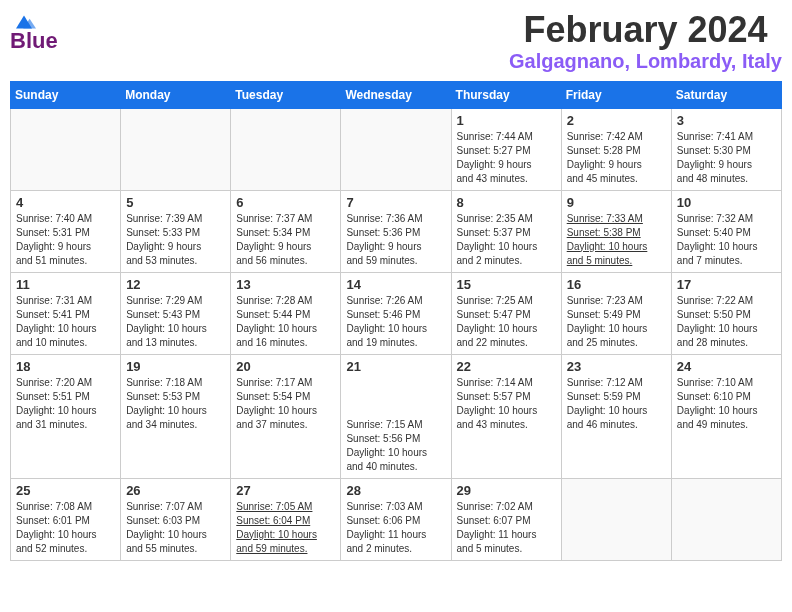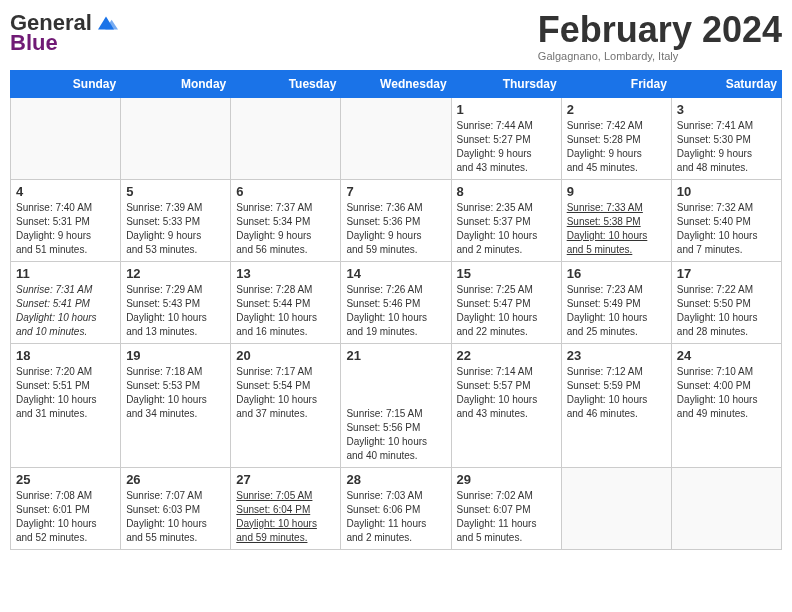--- a/index.html
+++ b/index.html
@@ -29,45 +29,46 @@
       color: #333;
     }
     .logo-general { color: #333; }
     .logo-blue { color: #1a73e8; }
     .logo-icon {
       width: 24px;
       height: 24px;
       margin-left: 2px;
     }
     .title-block {
-      text-align: left;
+      text-align: center;
       margin-left: 25px;
     }
     .month-title {
       font-size: 36px;
       font-weight: bold;
       color: #333;
       line-height: 1.1;
     }
     .location {
-      font-size: 11px;
-      color: #737373;
+      font-size: 20px;
+      color: #8b5cf6;
+      font-weight: bold;
     }
     .calendar {
       width: 100%;
       border-collapse: collapse;
       border: 1px solid #ccc;
     }
     .calendar th {
       background: #1a73e8;
       color: #fff;
       font-size: 12px;
       font-weight: bold;
       padding: 6px 4px;
-      text-align: right;
+      text-align: left;
       border: 1px solid #1a73e8;
     }
     .calendar td {
       vertical-align: top;
       padding: 4px 5px;
       border: 1px solid #ccc;
       font-size: 10.5px;
       color: #333;
       width: calc(100% / 7);
       min-height: 80px;
@@ -87,21 +88,20 @@
       line-height: 1.4;
       color: #333;
     }
   </style>
 </head>
 <body>
 
 <div class="header">
   <div class="logo">
     <div class="logo-text">
-      <span class="logo-general">General</span>
       <svg class="logo-icon" viewBox="0 0 30 24" xmlns="http://www.w3.org/2000/svg">
         <polygon points="5,20 15,4 25,20" fill="#1a73e8"></polygon>
         <polygon points="14,20 22,8 30,20" fill="#1a73e8" opacity="0.6"></polygon>
       </svg>
     </div>
     <span class="logo-blue" style="font-size:22px;font-weight:bold;color:#701a75;margin-top:-6px;margin-left:0;">Blue</span>
   </div>
   <div class="title-block">
     <div class="month-title">February 2024</div>
     <div class="location">Galgagnano, Lombardy, Italy</div>
@@ -195,21 +195,21 @@
           <span class="day-number">10</span>
           <div class="day-info" style="white-space: pre-line;">Sunrise: 7:32 AM
 Sunset: 5:40 PM
 Daylight: 10 hours
 and 7 minutes.</div>
         </td>
       </tr>
       <tr>
         <td>
           <span class="day-number">11</span>
-          <div class="day-info" style="white-space: pre-line; font-style: italic;">Sunrise: 7:31 AM
+          <div class="day-info" style="white-space: pre-line;">Sunrise: 7:31 AM
 Sunset: 5:41 PM
 Daylight: 10 hours
 and 10 minutes.</div>
         </td>
         <td>
           <span class="day-number">12</span>
           <div class="day-info" style="white-space: pre-line;">Sunrise: 7:29 AM
 Sunset: 5:43 PM
 Daylight: 10 hours
 and 13 minutes.</div>
@@ -289,21 +289,21 @@
         <td>
           <span class="day-number">23</span>
           <div class="day-info" style="white-space: pre-line;">Sunrise: 7:12 AM
 Sunset: 5:59 PM
 Daylight: 10 hours
 and 46 minutes.</div>
         </td>
         <td>
           <span class="day-number">24</span>
           <div class="day-info" style="white-space: pre-line;">Sunrise: 7:10 AM
-Sunset: 4:00 PM
+Sunset: 6:10 PM
 Daylight: 10 hours
 and 49 minutes.</div>
         </td>
       </tr>
       <tr>
         <td>
           <span class="day-number">25</span>
           <div class="day-info" style="white-space: pre-line;">Sunrise: 7:08 AM
 Sunset: 6:01 PM
 Daylight: 10 hours

